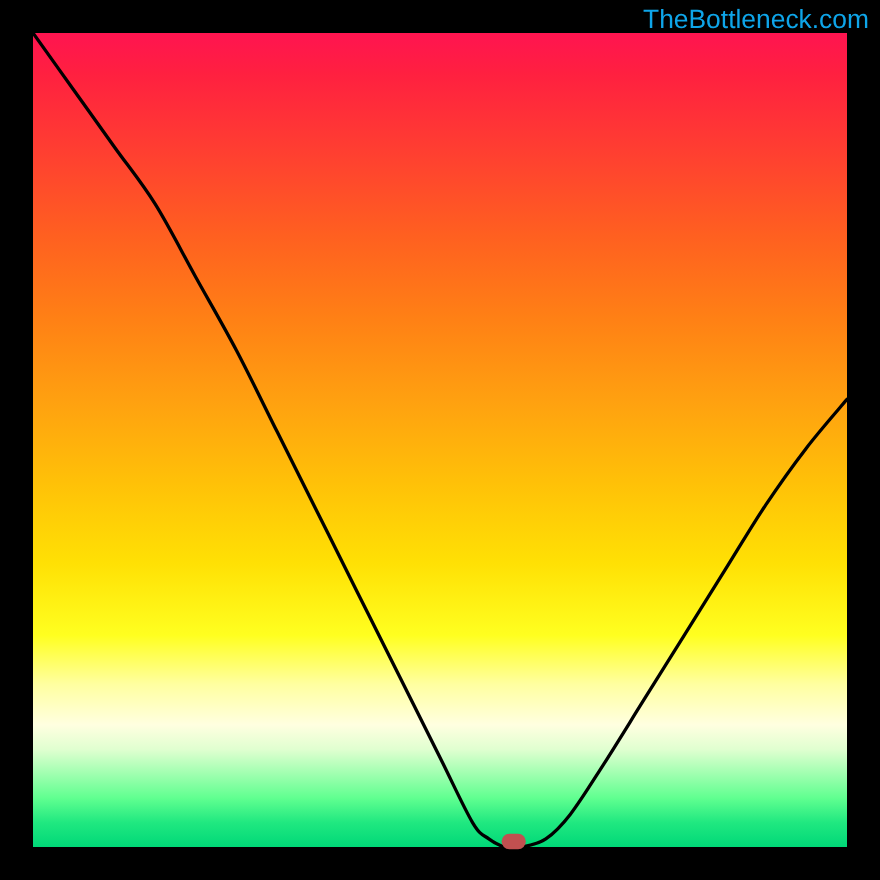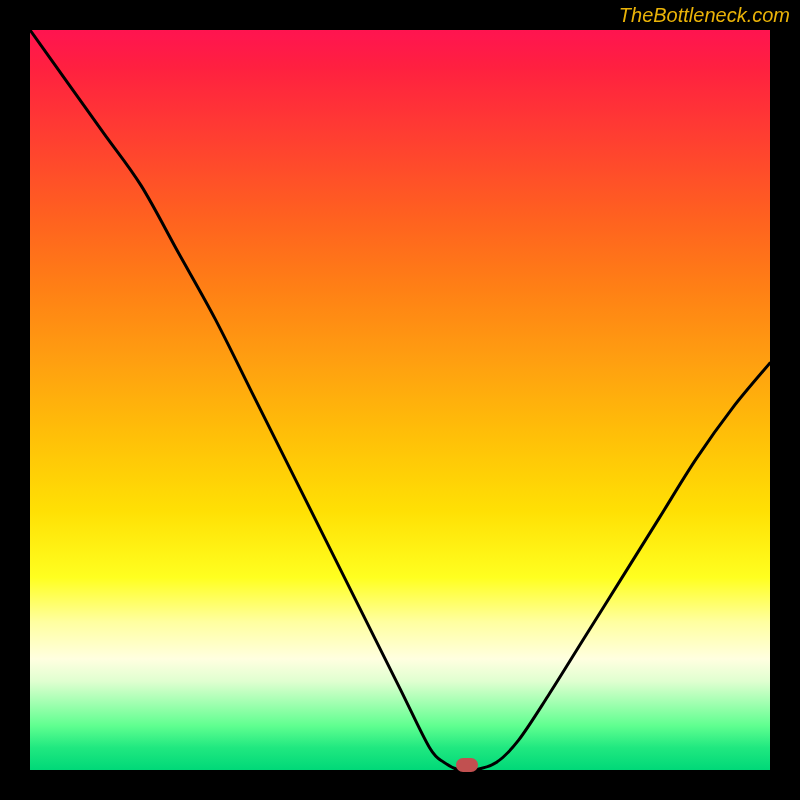--- a/index.html
+++ b/index.html
@@ -8,25 +8,24 @@
     height: 800px;
     background: #000000;
     position: relative;
     font-family: Arial, sans-serif;
     overflow: hidden;
   }
   .attribution {
     position: absolute;
     top: 4px;
     right: 10px;
-    color: #eab308;
-    font-size: 20px;
+    color: #0ea5e9;
+    font-size: 24px;
     font-weight: 500;
     z-index: 10;
-    font-style: italic;
   }
   .plot-area {
     position: absolute;
     top: 30px;
     left: 30px;
     width: 740px;
     height: 740px;
     background: linear-gradient(to bottom,
       #ff1450 0%,
       #ff2040 5%,

